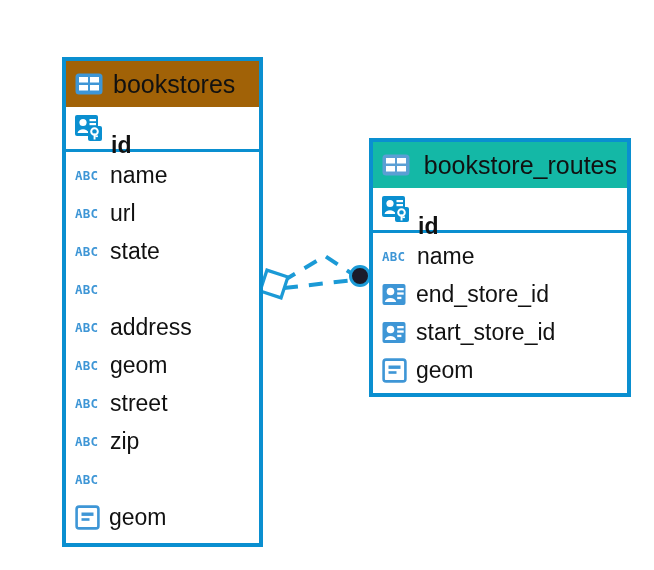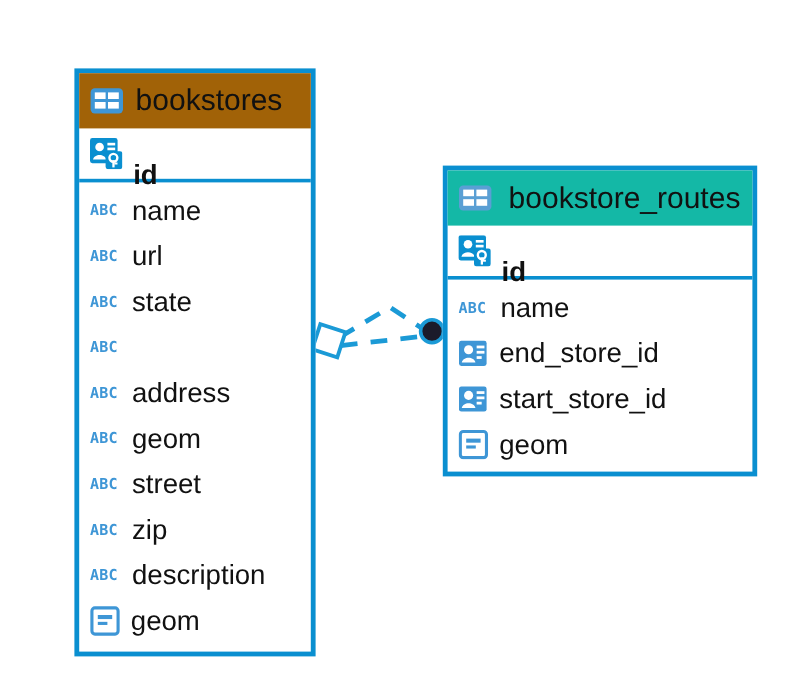--- a/index.html
+++ b/index.html
@@ -225,21 +225,20 @@
         </span>
         <span class="field-label">zip</span>
       </div>
 
       <div class="field-row">
         <span class="icon">
           <svg width="26" height="14" viewBox="0 0 26 14">
             <text x="0" y="11.5" font-family="'DejaVu Sans Mono', monospace" font-size="12.5" font-weight="bold" fill="#3e96d6" letter-spacing="0.2">ABC</text>
           </svg>
         </span>
-        <span class="field-label">description</span>
       </div>
 
       <div class="field-row">
         <span class="icon">
           <svg width="25" height="25" viewBox="0 0 25 25">
             <rect x="1.6" y="1.6" width="21.8" height="21.8" rx="2.5" fill="#ffffff" stroke="#3e96d6" stroke-width="2.6"></rect>
             <rect x="6.5" y="7.5" width="12" height="3.4" fill="#3e96d6"></rect>
             <rect x="6.5" y="13.2" width="8" height="2.6" fill="#3e96d6"></rect>
           </svg>
         </span>

